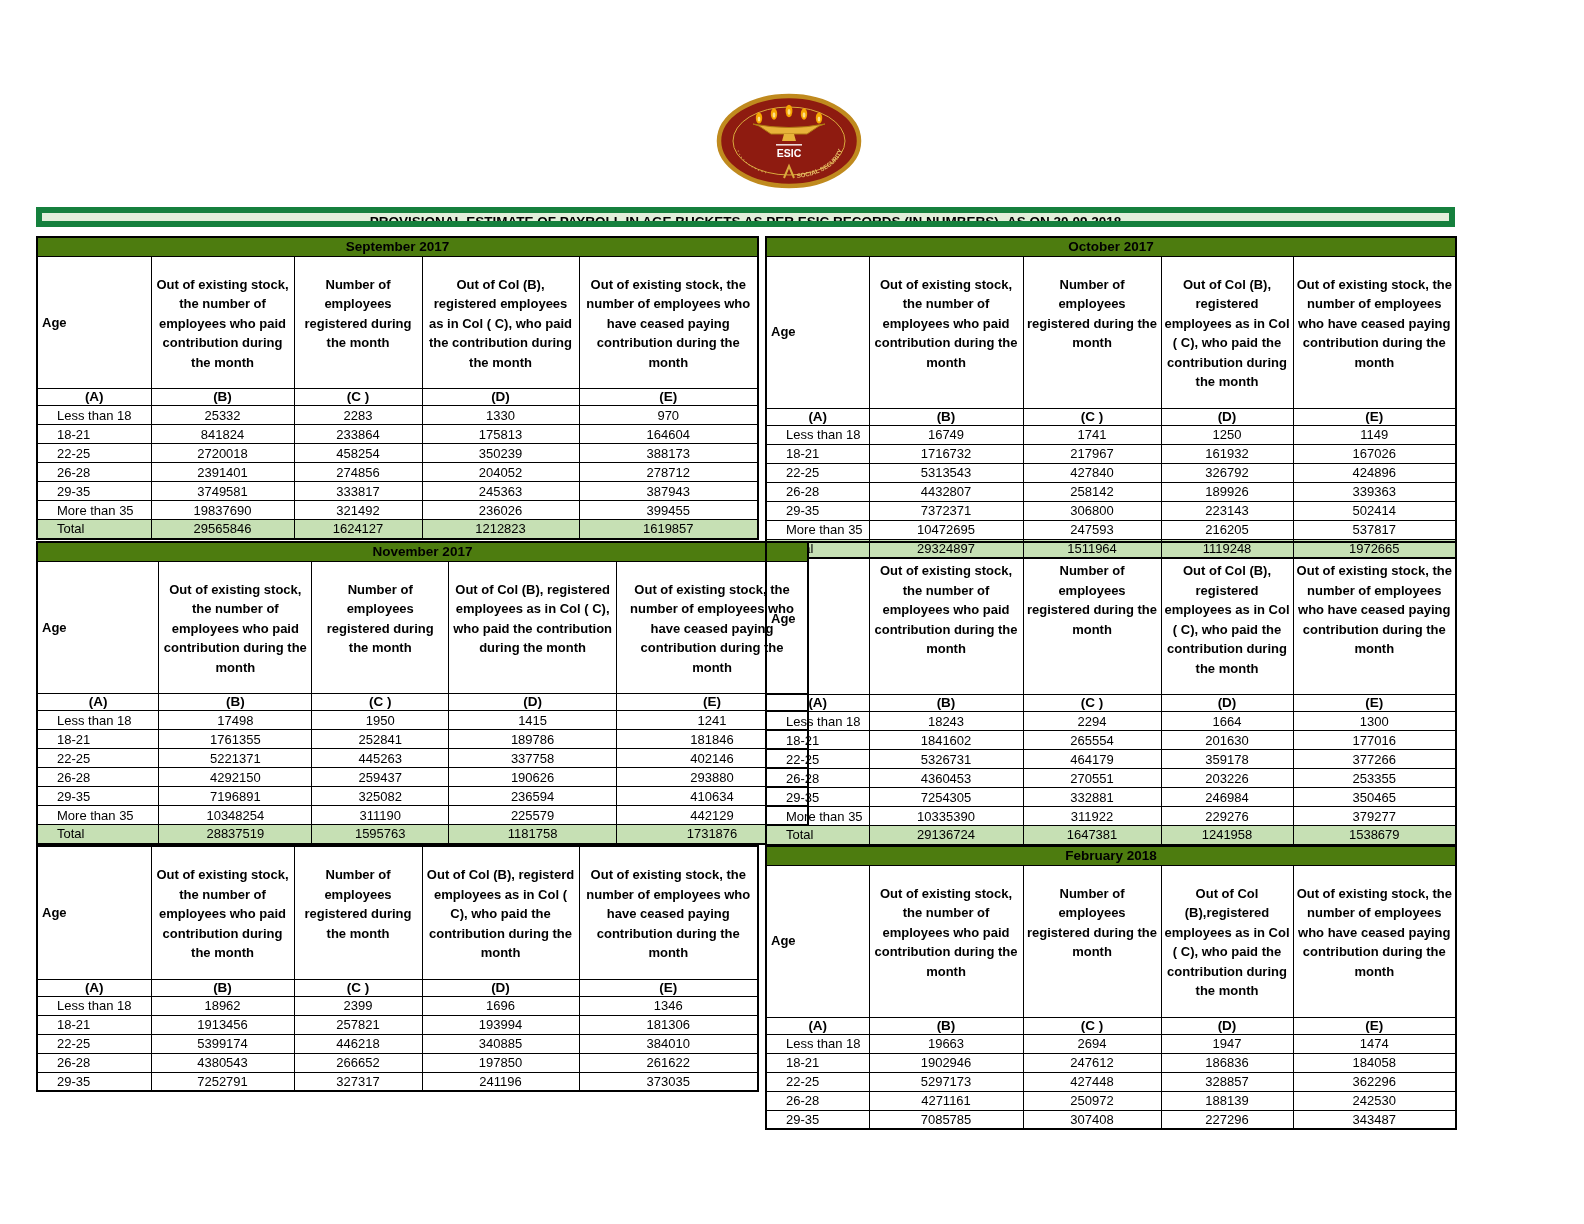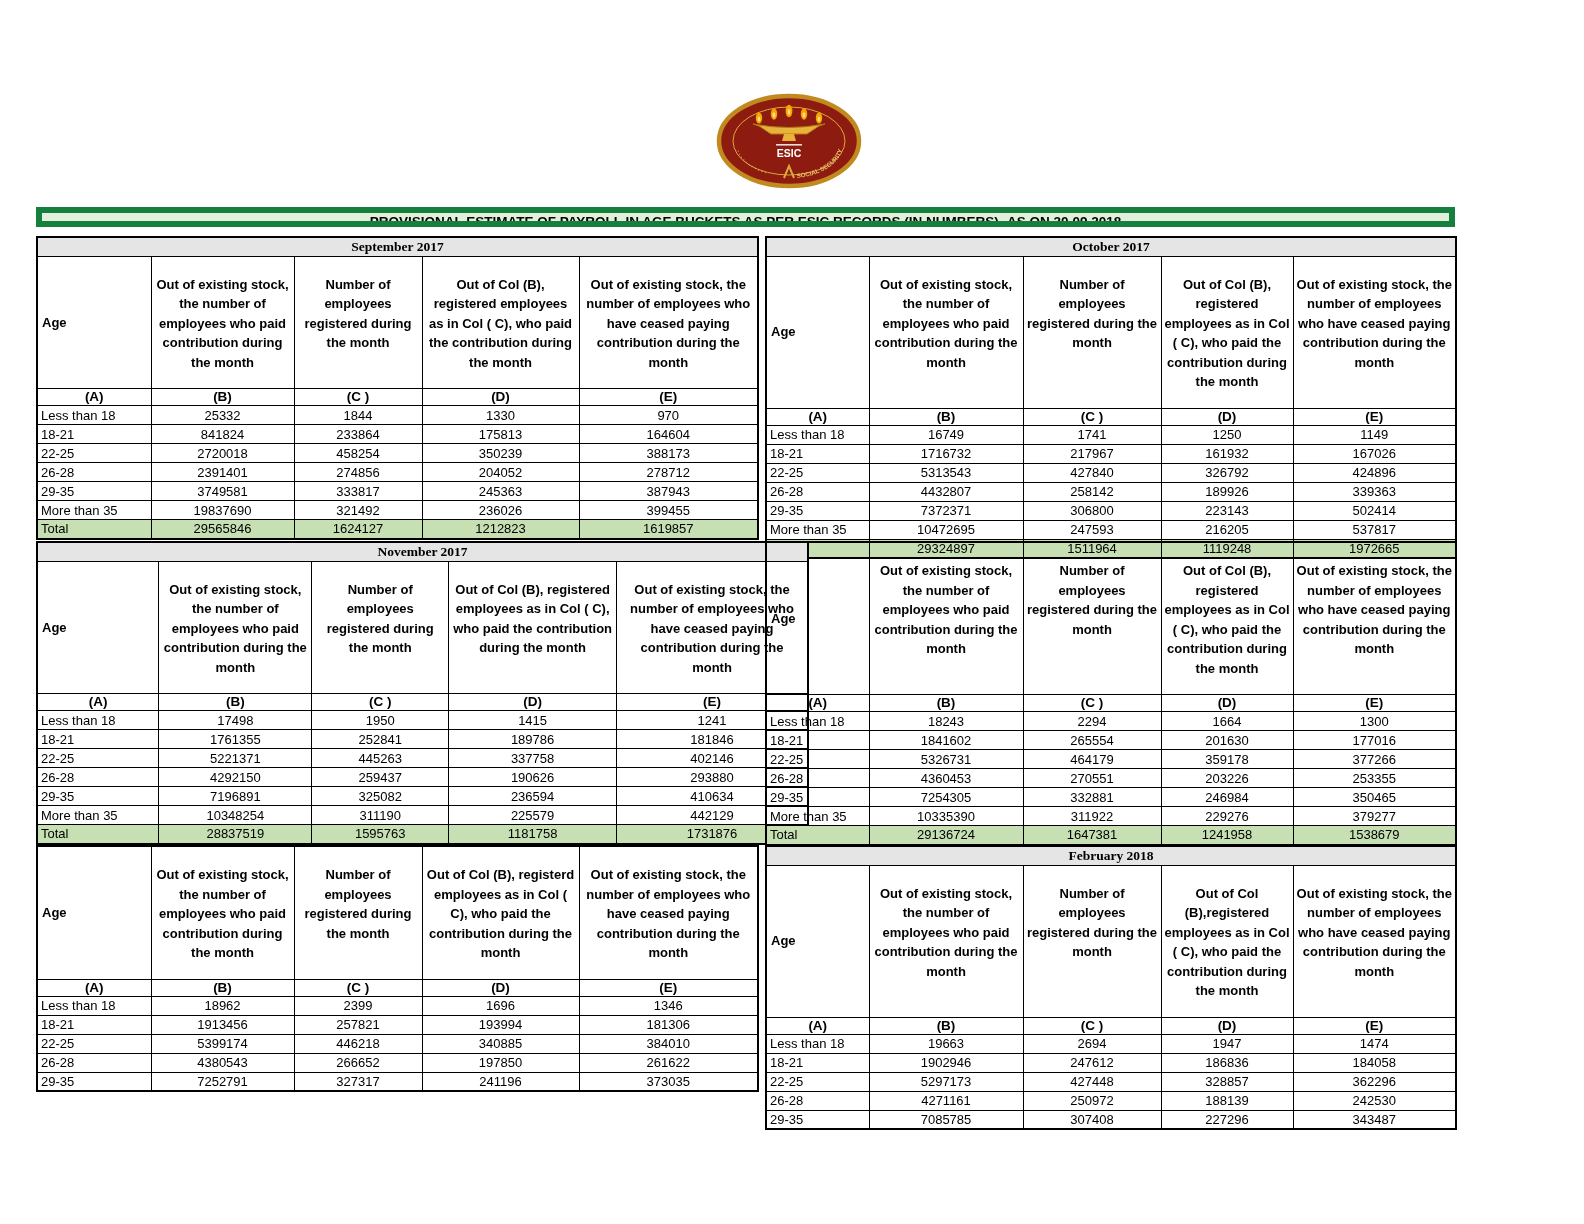--- a/index.html
+++ b/index.html
@@ -20,31 +20,31 @@
   .slot-0 { left:36px;  top:236px; width:721px; }
   .slot-1 { left:765px; top:236px; width:690px; }
   .slot-2 { left:36px;  top:541px; width:773px; }
   .slot-3 { left:765px; top:541px; width:690px; }
   .slot-4 { left:36px;  top:845px; width:721px; }
   .slot-5 { left:765px; top:845px; width:690px; }
 
   table.ptable { border-collapse:collapse; table-layout:fixed; width:100%; border:2px solid #000; }
   .ptable td { border:1px solid #000; font-size:13px; color:#000; }
 
-  .month-row td { height:19px; background:#e5e5e5; font-weight:bold; text-align:center; font-size:13.5px; line-height:17px;font-family:Liberation Serif, serif; }
+  .month-row td { height:19px; background:#4d7c0f; font-weight:bold; text-align:center; font-size:13.5px; line-height:17px; }
 
   .header-row td { height:117px; vertical-align:top; padding:16px 3px; overflow:visible; }
   .header-row td .hdr { font-weight:bold; font-size:13px; line-height:19.5px; text-align:center; padding-top:2px; }
   .header-row td.age-hdr { vertical-align:middle; }
   .header-row td.age-hdr .hdr { text-align:left; padding:0 0 0 1px; }
 
   .letter-row td { height:17px; font-weight:bold; text-align:center; font-size:13.5px; line-height:16px; }
 
   .data-row td { height:19px; line-height:17px; }
-  td.age-cell { text-align:left; padding-left:3px; }
+  td.age-cell { text-align:left; padding-left:19px; }
   td.num-cell { text-align:center; }
 
   .total-row td { height:19px; background:#C6E0B4; font-weight:normal; line-height:17px;margin-left:28px; }
 </style>
 </head>
 <body>
 
 <div class="page">
 
   <svg class="logo" viewBox="0 0 148 96" aria-hidden="true">
@@ -114,21 +114,21 @@
           <tr class="letter-row">
             <td>(A)</td>
             <td>(B)</td>
             <td>(C )</td>
             <td>(D)</td>
             <td>(E)</td>
           </tr>
           <tr class="data-row">
             <td class="age-cell">Less than 18</td>
             <td class="num-cell">25332</td>
-            <td class="num-cell">1844</td>
+            <td class="num-cell">2283</td>
             <td class="num-cell">1330</td>
             <td class="num-cell">970</td>
           </tr>
           <tr class="data-row">
             <td class="age-cell">18-21</td>
             <td class="num-cell">841824</td>
             <td class="num-cell">233864</td>
             <td class="num-cell">175813</td>
             <td class="num-cell">164604</td>
           </tr>

